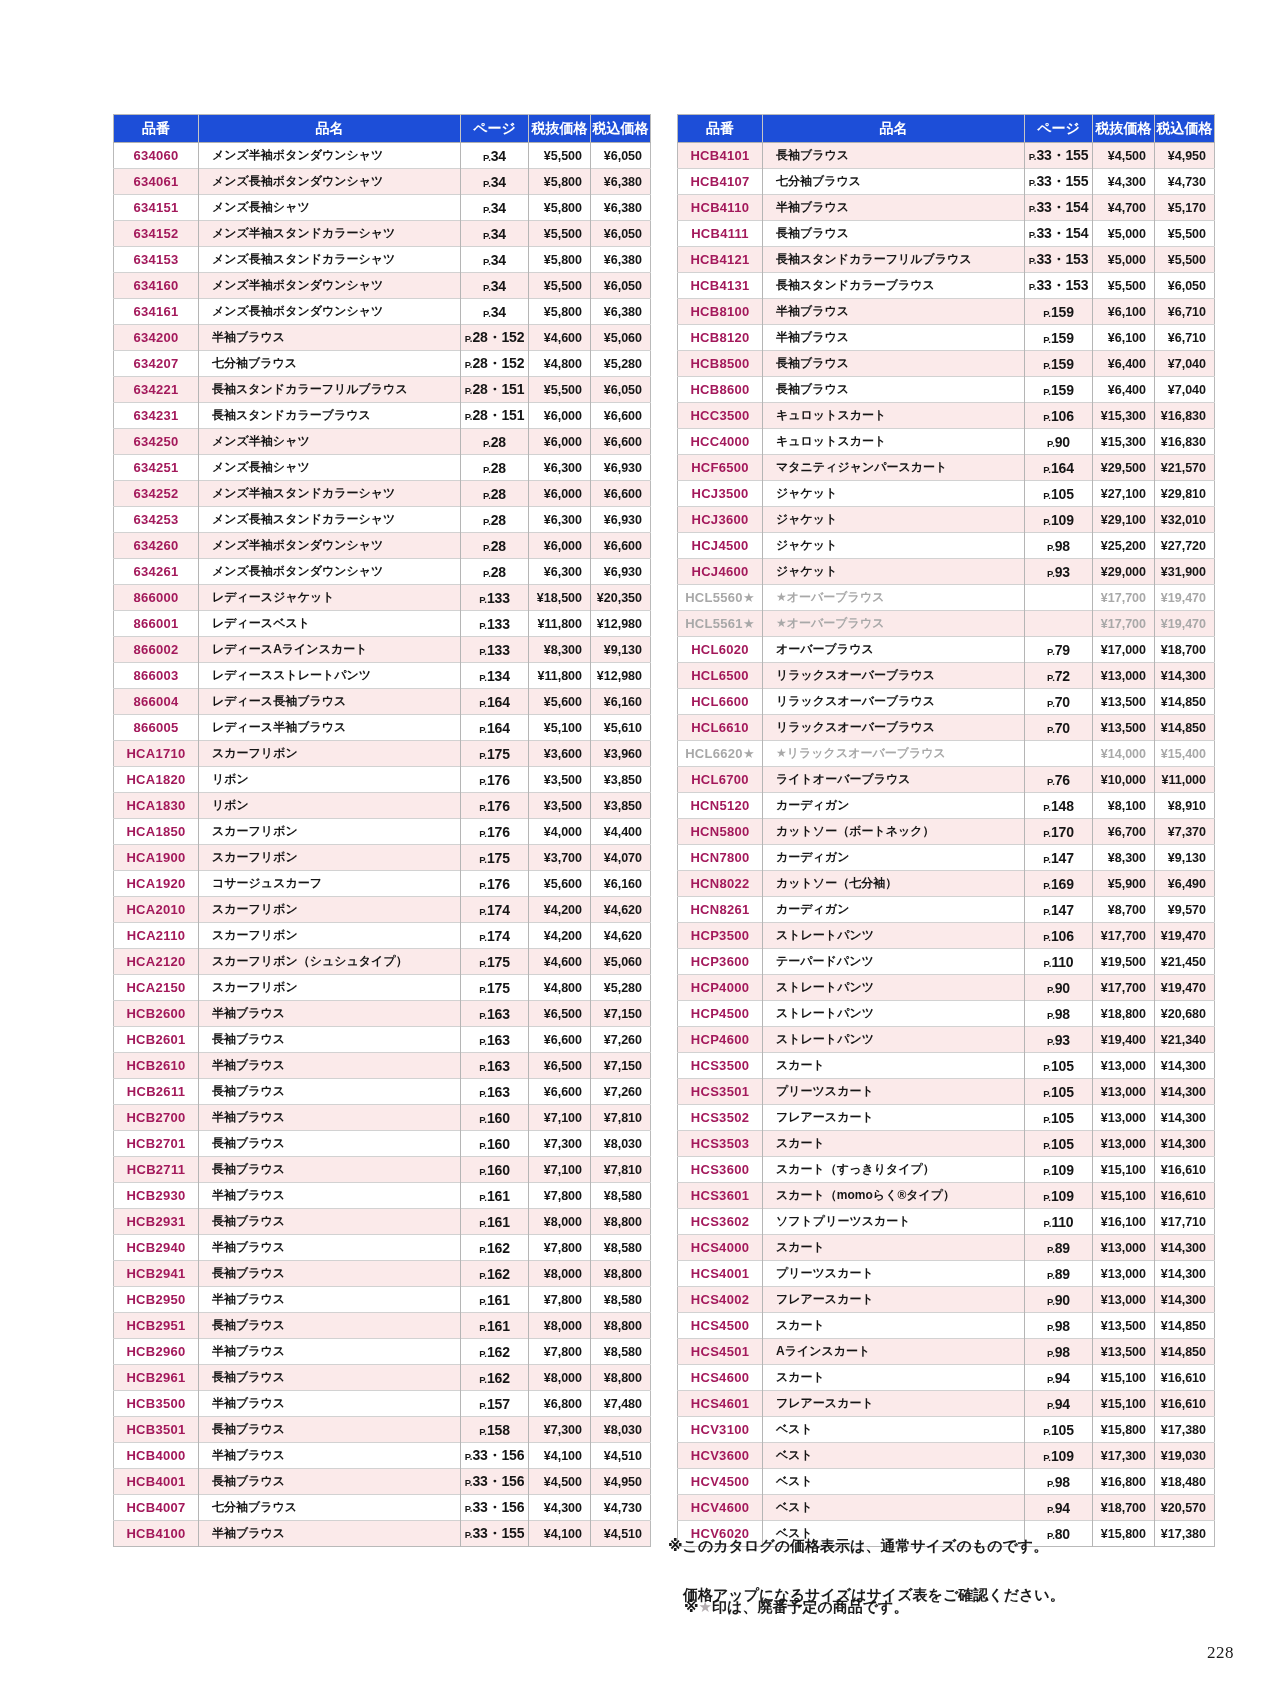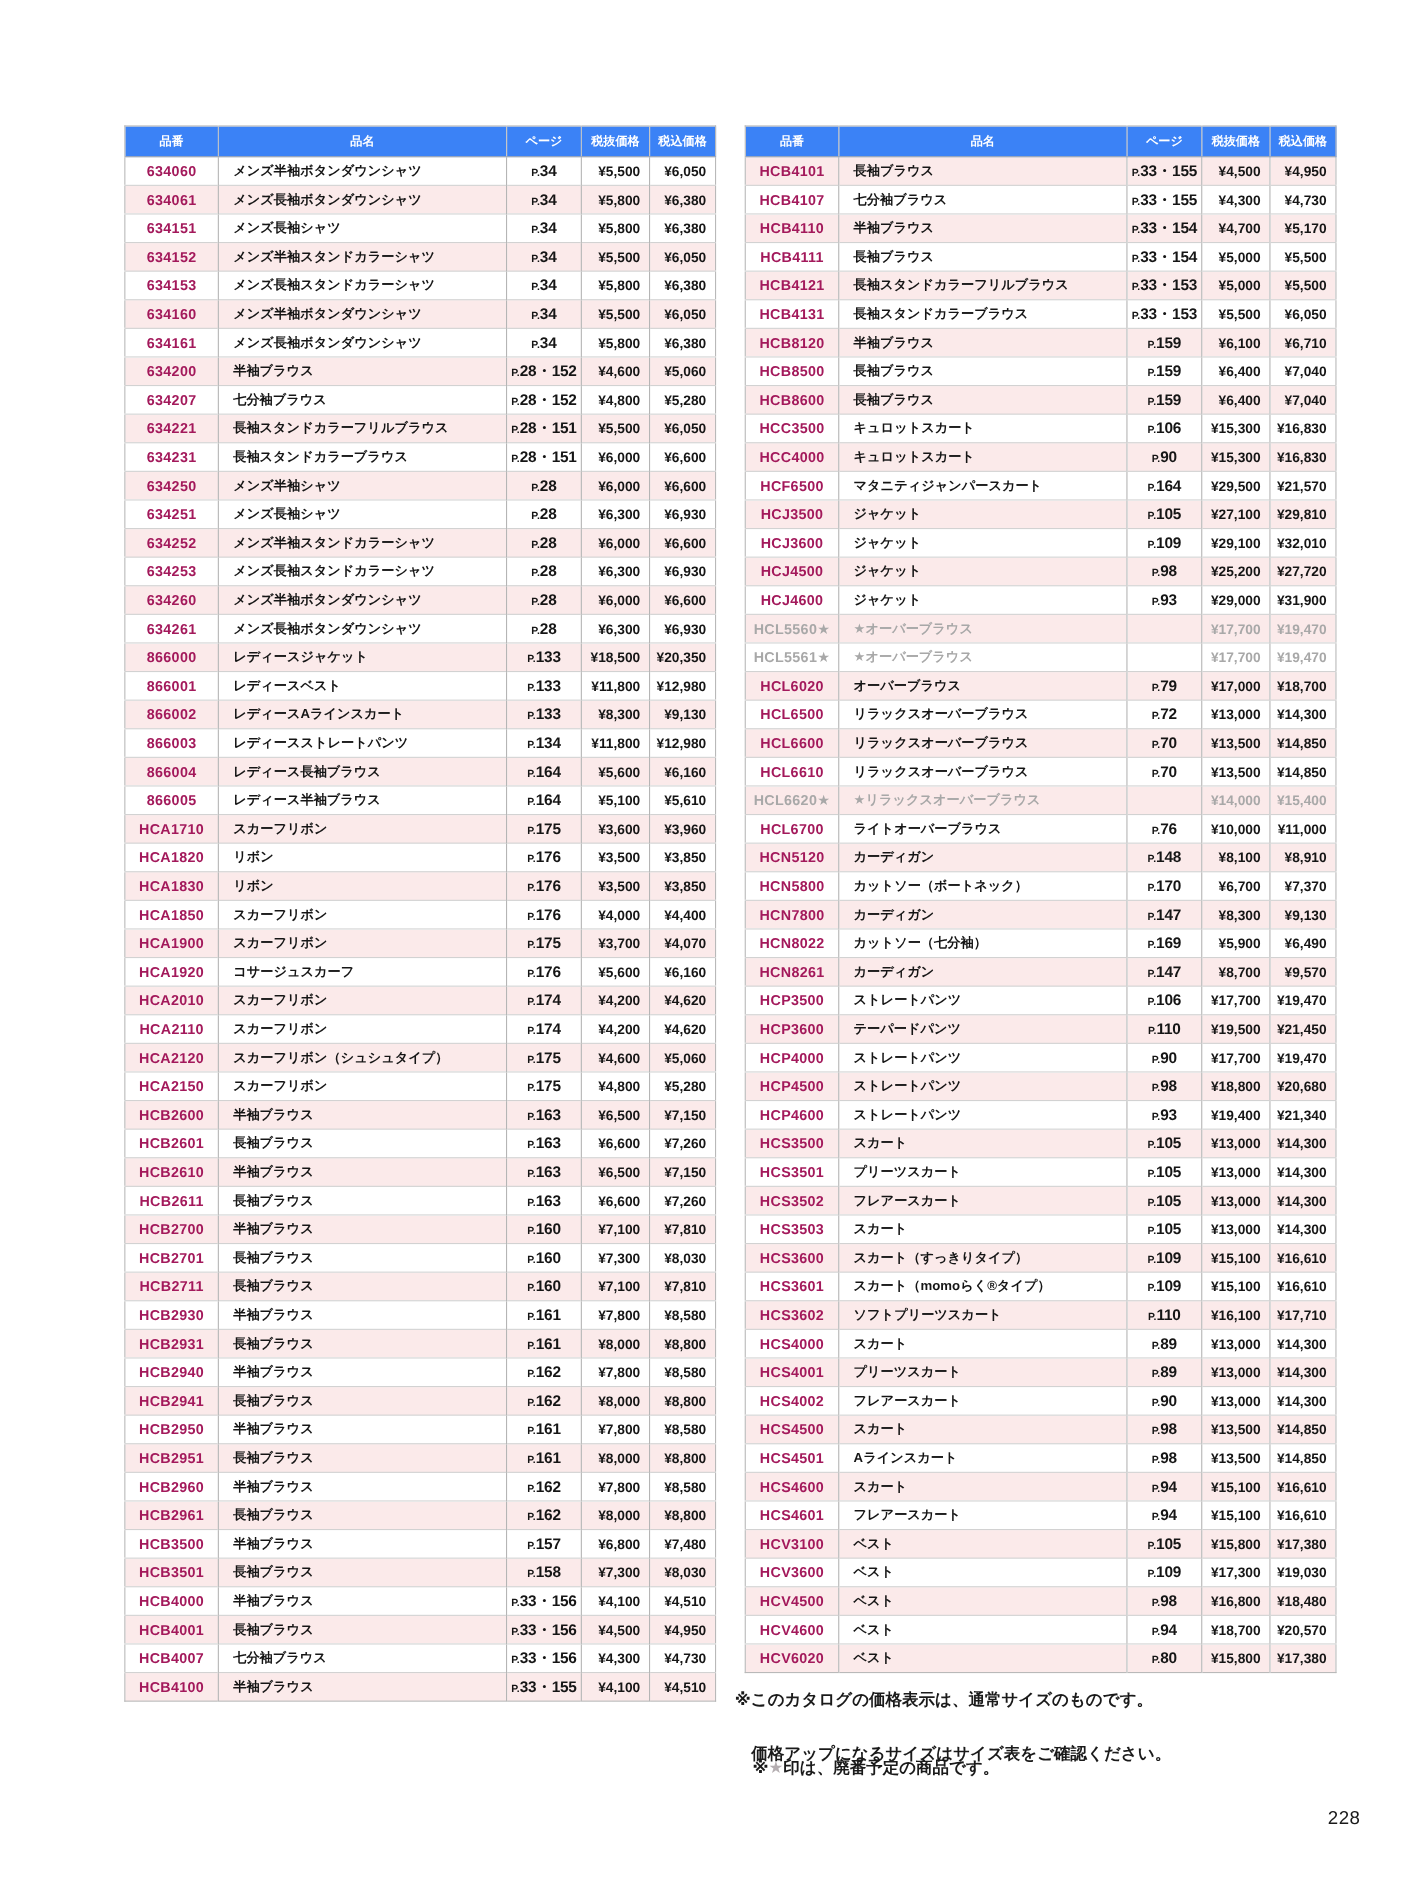--- a/index.html
+++ b/index.html
@@ -6,21 +6,21 @@
   body{
     width:1280px;height:1707px;position:relative;background:#ffffff;
     font-family:"Liberation Sans","DejaVu Sans",sans-serif;
     -webkit-font-smoothing:antialiased;overflow:hidden;color:#111;
   }
   .price-table{position:absolute;top:114px;}
   #wrap-left{left:113px;}
   #wrap-right{left:677px;}
   table{border-collapse:collapse;table-layout:fixed;width:537px;border:1px solid #b9b9b9;}
   th{
-    background:#3b82f6;color:#ffffff;font-size:11px;font-weight:bold;
+    background:#1d4ed8;color:#ffffff;font-size:14px;font-weight:bold;
     height:27px;padding:0;text-align:center;border-left:1px solid #c6c6c6;border-bottom:1px solid #b0b0b0;margin-left:44px;
   }
   th:first-child{border-left:none;}
   td{
     height:25px;padding:0;background:#ffffff;border-top:1px solid #d2d2d2;
     border-left:1px solid #b5b5b5;vertical-align:middle;white-space:nowrap;overflow:hidden;
   }
   td:first-child{border-left:none;}
   #tbl-left tbody tr:nth-child(even) td{background:#fbeaea;}
   #tbl-right tbody tr:nth-child(odd) td{background:#fbeaea;}
@@ -31,21 +31,21 @@
   .page-cell{text-align:center;font-weight:bold;color:#151515;}
   .page-cell .pfx{font-size:9.5px;}
   .page-cell .pnum{font-size:14px;letter-spacing:-0.2px;}
   .price-cell{text-align:right;padding-right:8px;font-size:12.5px;font-weight:bold;color:#151515;}
   tr.grayed td{color:#a8a8a8;}
   tr.grayed .code-cell,tr.grayed .name-cell,tr.grayed .page-cell,tr.grayed .price-cell{color:#a8a8a8;}
   .notes{position:absolute;left:668px;top:1534px;font-size:15px;font-weight:bold;color:#1a1a1a;line-height:1.55;}
   .note-line2{padding-left:15px;margin-top:26px;}
   .note2{position:absolute;left:684px;top:1598px;font-size:15px;font-weight:bold;color:#1a1a1a;}
   .note2 .star{color:#b5aeb1;}
-  .page-number{position:absolute;left:1207px;top:1643px;font-size:17px;color:#1a1a1a;letter-spacing:.5px;}
+  .page-number{position:absolute;left:1207px;top:1643px;font-size:17px;color:#1a1a1a;letter-spacing:.5px;font-family:Liberation Serif, serif;}
 </style>
 </head>
 <body>
 
 <div class="price-table" id="wrap-left">
   <table id="tbl-left">
     <colgroup>
         <col style="width:85px">
         <col style="width:262px">
         <col style="width:68px">
@@ -499,20 +499,27 @@
           <td class="price-cell">¥5,500</td>
         </tr>
         <tr>
           <td class="code-cell">HCB4131</td>
           <td class="name-cell">長袖スタンドカラーブラウス</td>
           <td class="page-cell"><span class="pfx">P.</span><span class="pnum">33・153</span></td>
           <td class="price-cell">¥5,500</td>
           <td class="price-cell">¥6,050</td>
         </tr>
         <tr>
+          <td class="code-cell">HCB8100</td>
+          <td class="name-cell">半袖ブラウス</td>
+          <td class="page-cell"><span class="pfx">P.</span><span class="pnum">159</span></td>
+          <td class="price-cell">¥6,100</td>
+          <td class="price-cell">¥6,710</td>
+        </tr>
+        <tr>
           <td class="code-cell">HCB8120</td>
           <td class="name-cell">半袖ブラウス</td>
           <td class="page-cell"><span class="pfx">P.</span><span class="pnum">159</span></td>
           <td class="price-cell">¥6,100</td>
           <td class="price-cell">¥6,710</td>
         </tr>
         <tr>
           <td class="code-cell">HCB8500</td>
           <td class="name-cell">長袖ブラウス</td>
           <td class="page-cell"><span class="pfx">P.</span><span class="pnum">159</span></td>

